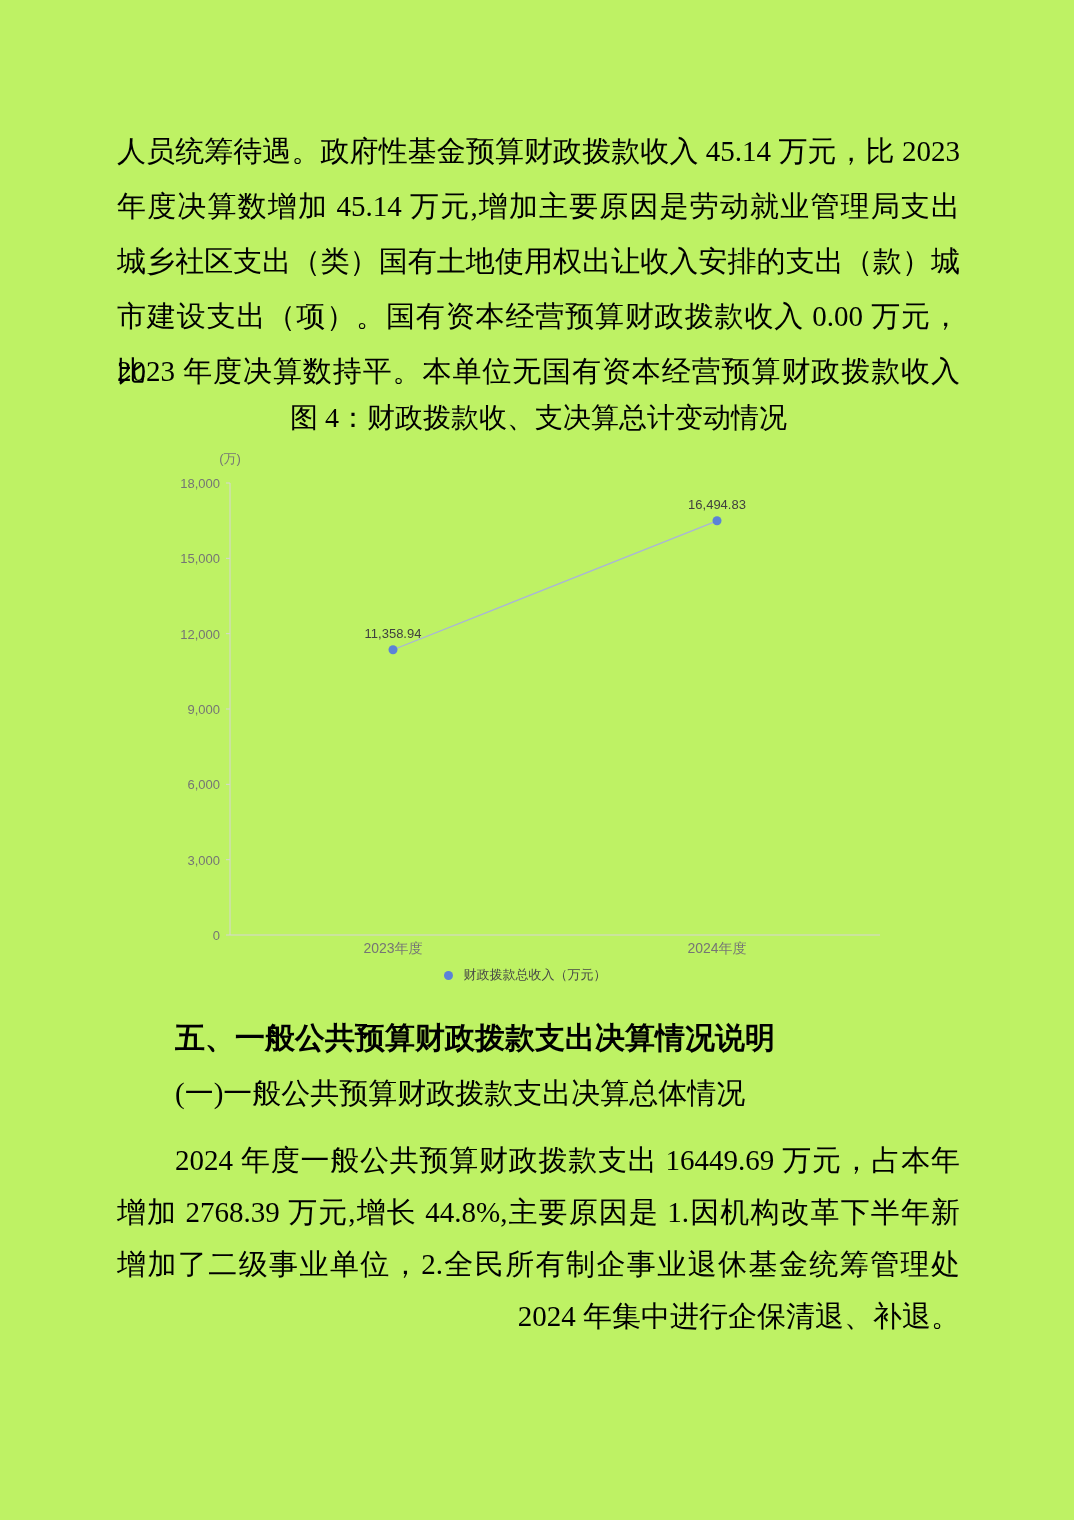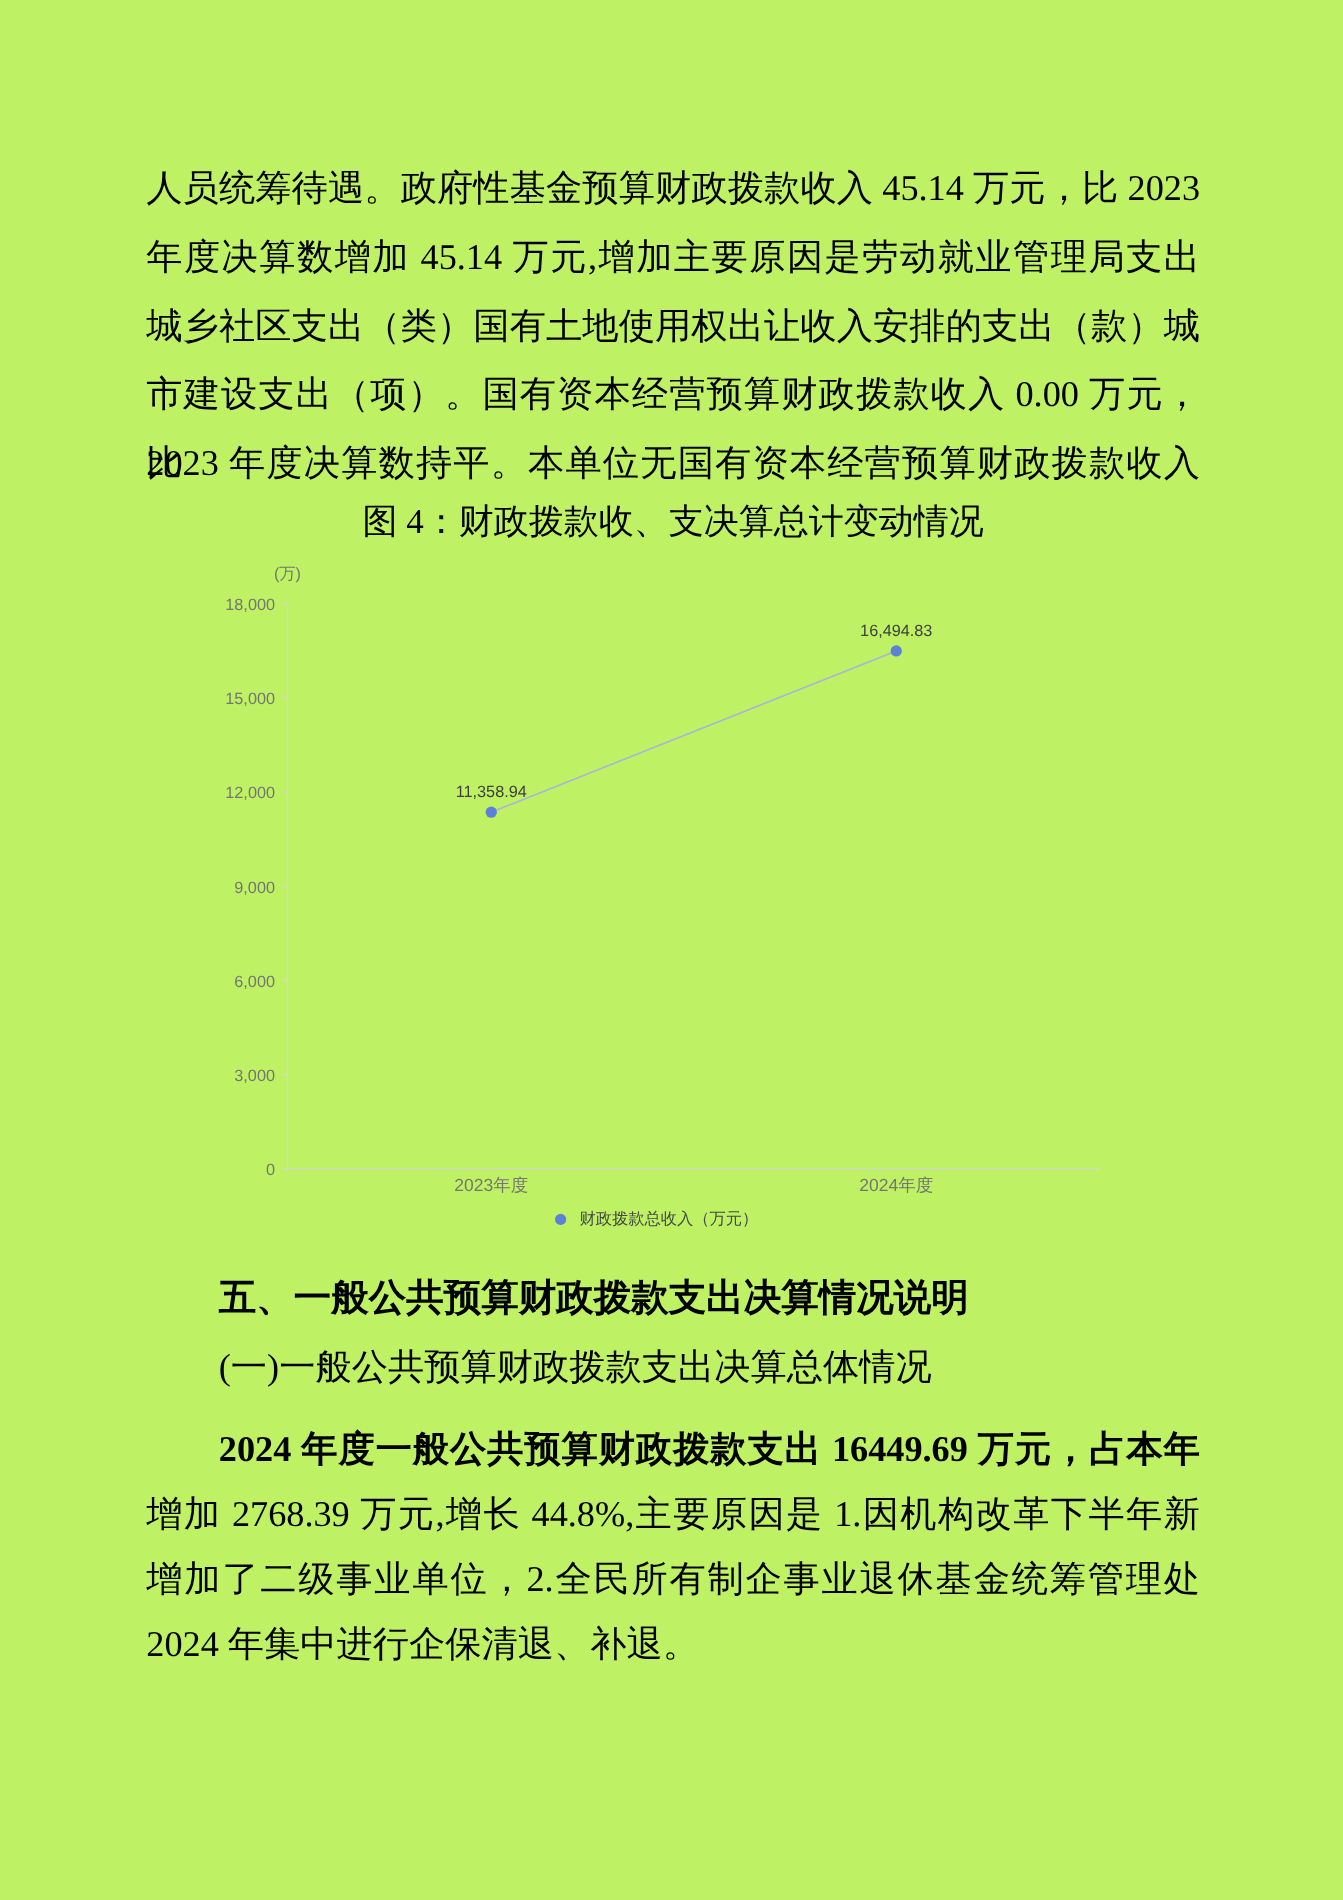--- a/index.html
+++ b/index.html
@@ -18,22 +18,22 @@
     left: 117px;
     width: 843px;
     font-size: 29px;
     color: #000000;
   }
   .para1 { top: 124px; }
   .para2 { top: 1134px; }
   .para1 .tline { height: 55px; line-height: 55px; }
   .para2 .tline { height: 52px; line-height: 52px; }
   .tline.just { text-align: justify; text-align-last: justify; }
-  .tline.indent { padding-left: 58px; font-weight: bold; }
-  .tline.last { text-align: left; }
+  .tline.indent { padding-left: 58px; }
+  .tline.last { text-align: right; }
 
   
   .fig-caption {
     position: absolute;
     left: 117px;
     width: 843px;
     top: 398px;
     height: 40px;
     line-height: 40px;
     text-align: center;

